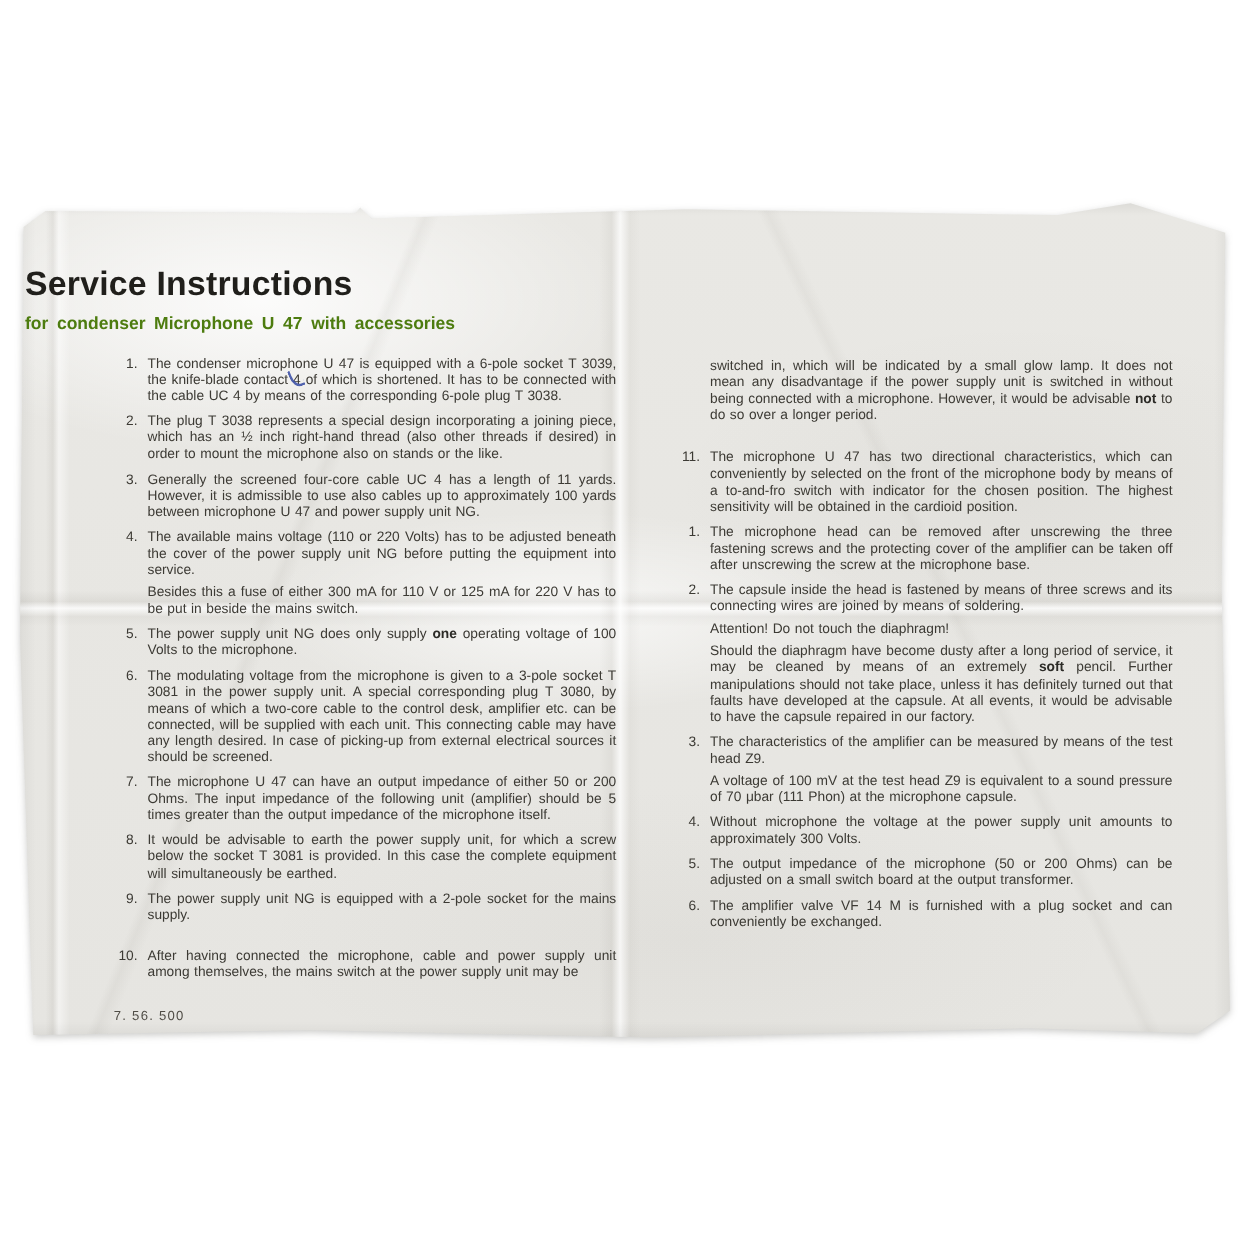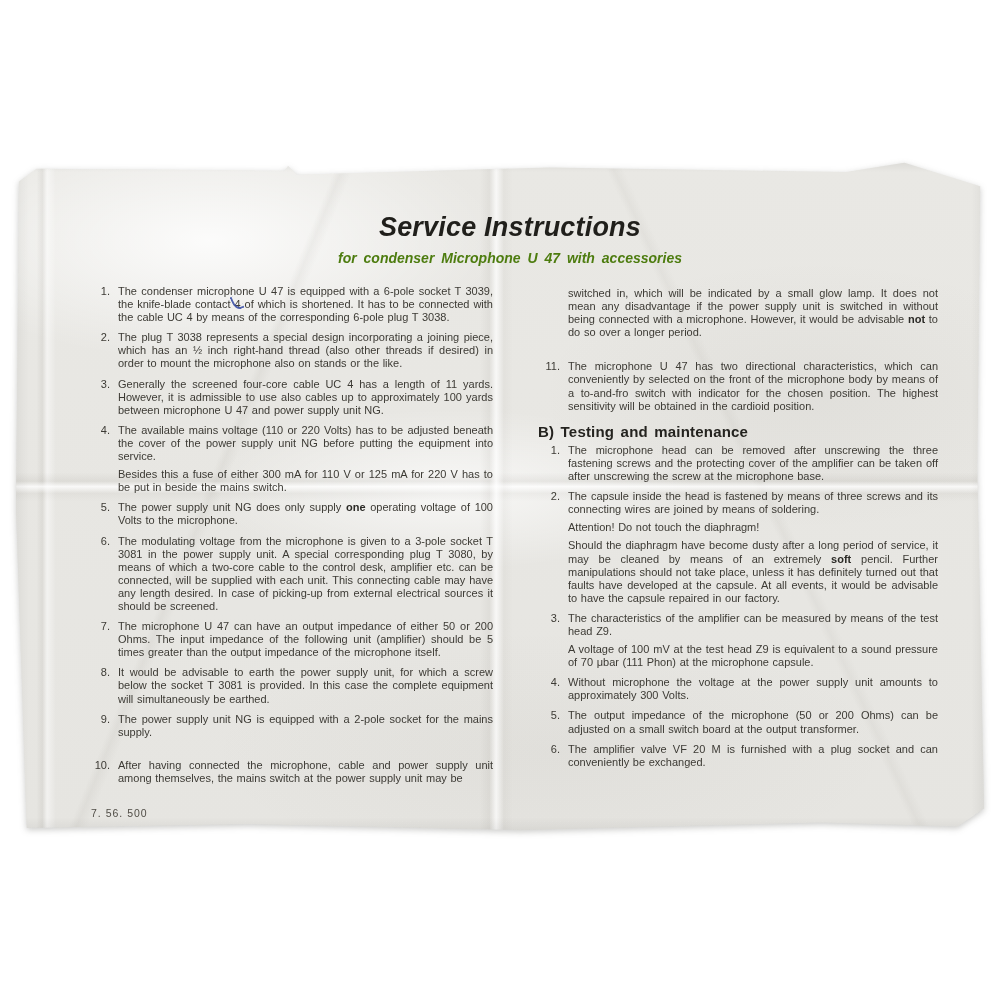--- a/index.html
+++ b/index.html
@@ -17,21 +17,21 @@
       linear-gradient(90deg, transparent 47.8%, rgba(125,120,110,0.08) 48.8%, rgba(255,255,255,0.70) 49.5%, rgba(125,120,110,0.05) 50.3%, transparent 51.2%),
       linear-gradient(180deg, transparent 46.5%, rgba(125,120,110,0.10) 47.8%, rgba(255,255,255,0.75) 48.6%, rgba(125,120,110,0.06) 49.6%, transparent 50.8%),
       linear-gradient(90deg, transparent 2.2%, rgba(125,120,110,0.10) 2.8%, rgba(255,255,255,0.5) 3.3%, transparent 4.2%),
       linear-gradient(112deg, transparent 26%, rgba(120,115,105,0.07) 26.6%, transparent 27.5%),
       linear-gradient(65deg, transparent 70%, rgba(120,115,105,0.06) 70.6%, transparent 71.4%),
       radial-gradient(ellipse 30% 18% at 20% 12%, rgba(255,255,255,0.85), transparent),
       radial-gradient(ellipse 25% 12% at 45% 49%, rgba(255,255,255,0.7), transparent),
       radial-gradient(ellipse 28% 20% at 82% 35%, rgba(110,105,95,0.06), transparent),
       radial-gradient(ellipse 35% 18% at 55% 88%, rgba(110,105,95,0.05), transparent),
       linear-gradient(#e9e8e4,#e6e5e1);}
-  .title-block{position:absolute;left:20px;top:212px;width:980px;text-align:center;color:#23221e;font-style:italic;}
+  .title-block{position:absolute;left:20px;top:212px;width:980px;color:#23221e;}
   .doc-title{font-size:27px;font-weight:bold;letter-spacing:0.2px;color:#201f1b;}
   .doc-subtitle{margin-top:7px;font-size:14px;font-weight:bold;word-spacing:3px;color:#4d7c0f;}
   .col{position:absolute;color:#3c3a34;font-size:11px;line-height:13.1px;}
   #col-left{left:88px;top:285px;width:405px;}
   #col-right{left:538px;top:287px;width:400px;}
   .sec-heading{font-size:15px;font-weight:bold;color:#24231f;letter-spacing:0.2px;word-spacing:2px;margin-bottom:6px;}
   .item{display:flex;margin-bottom:7px;}
   .num{flex:none;width:22px;text-align:right;margin-right:8px;}
   .txt{flex:1;text-align:justify;word-spacing:0.6px;}
   .note{margin:-2px 0 7px 30px;text-align:justify;word-spacing:0.6px;}
@@ -98,21 +98,20 @@
         <span class="num">10.</span>
         <div class="txt"><span>After having connected the microphone, cable and power supply unit among themselves, the mains switch at the power supply unit may be</span></div>
       </div>
     </div>
   <div class="col" id="col-right">
       <div class="cont"><span>switched in, which will be indicated by a small glow lamp. It does not mean any disadvantage if the power supply unit is switched in without being connected with a microphone. However, it would be advisable </span><span class="seg-b">not</span><span> to do so over a longer period.</span></div>
       <div class="item" style="margin-top: 21px;">
         <span class="num">11.</span>
         <div class="txt"><span>The microphone U 47 has two directional characteristics, which can conveniently by selected on the front of the microphone body by means of a to-and-fro switch with indicator for the chosen position. The highest sensitivity will be obtained in the cardioid position.</span></div>
       </div>
-      <div class="sec-heading" style="margin-top: 12px;">B) Testing and maintenance</div>
       <div class="item" style="margin-top: 2px;">
         <span class="num">1.</span>
         <div class="txt"><span>The microphone head can be removed after unscrewing the three fastening screws and the protecting cover of the amplifier can be taken off after unscrewing the screw at the microphone base.</span></div>
       </div>
       <div class="item" style="margin-top: 2px;">
         <span class="num">2.</span>
         <div class="txt"><span>The capsule inside the head is fastened by means of three screws and its connecting wires are joined by means of soldering.</span></div>
       </div>
       <div class="note"><span>Attention! Do not touch the diaphragm!</span></div>
       <div class="note"><span>Should the diaphragm have become dusty after a long period of service, it may be cleaned by means of an extremely </span><span class="seg-b">soft</span><span> pencil. Further manipulations should not take place, unless it has definitely turned out that faults have developed at the capsule. At all events, it would be advisable to have the capsule repaired in our factory.</span></div>
@@ -124,18 +123,18 @@
       <div class="item" style="margin-top: 2px;">
         <span class="num">4.</span>
         <div class="txt"><span>Without microphone the voltage at the power supply unit amounts to approximately 300 Volts.</span></div>
       </div>
       <div class="item" style="margin-top: 2px;">
         <span class="num">5.</span>
         <div class="txt"><span>The output impedance of the microphone (50 or 200 Ohms) can be adjusted on a small switch board at the output transformer.</span></div>
       </div>
       <div class="item" style="margin-top: 2px;">
         <span class="num">6.</span>
-        <div class="txt"><span>The amplifier valve VF 20 M is furnished with a plug socket and can conveniently be exchanged.</span></div>
+        <div class="txt"><span>The amplifier valve VF 14 M is furnished with a plug socket and can conveniently be exchanged.</span></div>
       </div>
     </div>
 
   <div class="footer-code">7. 56. 500</div>
 </div>
 
 </body></html>

